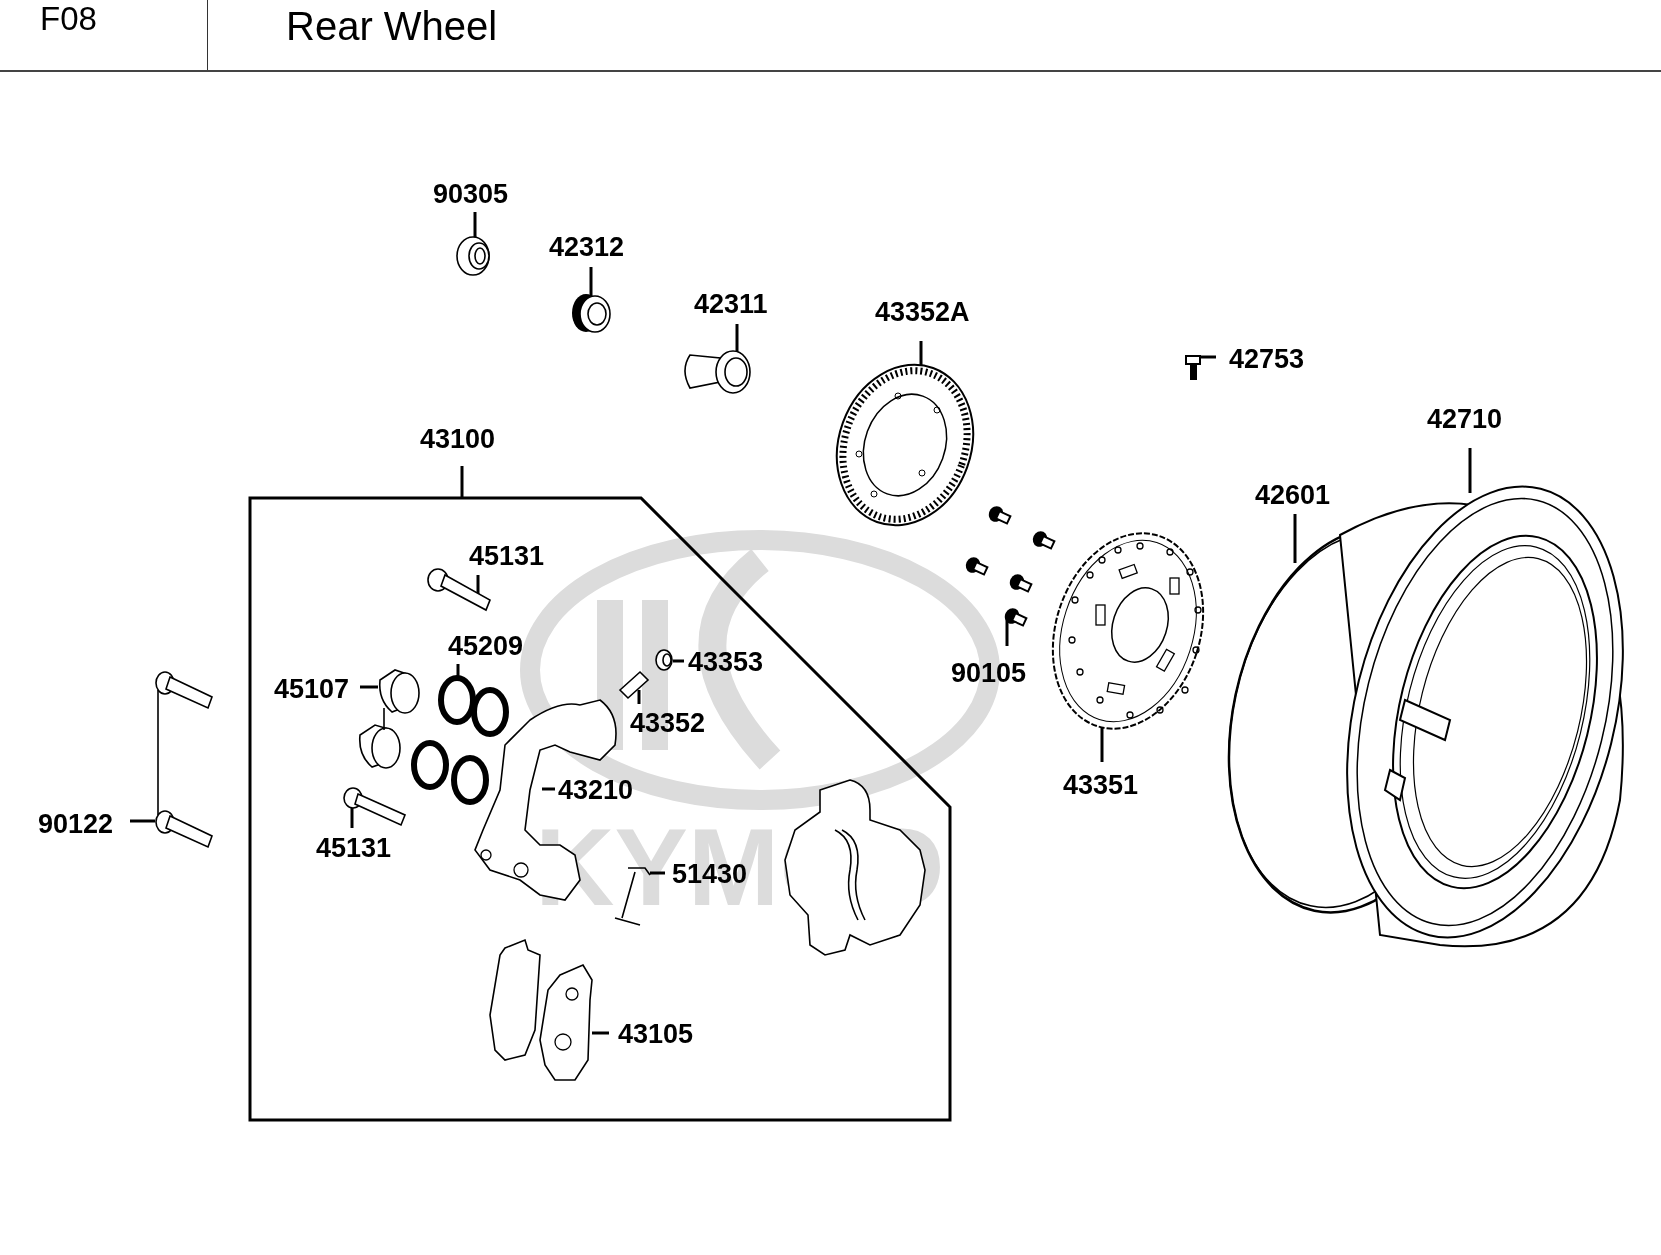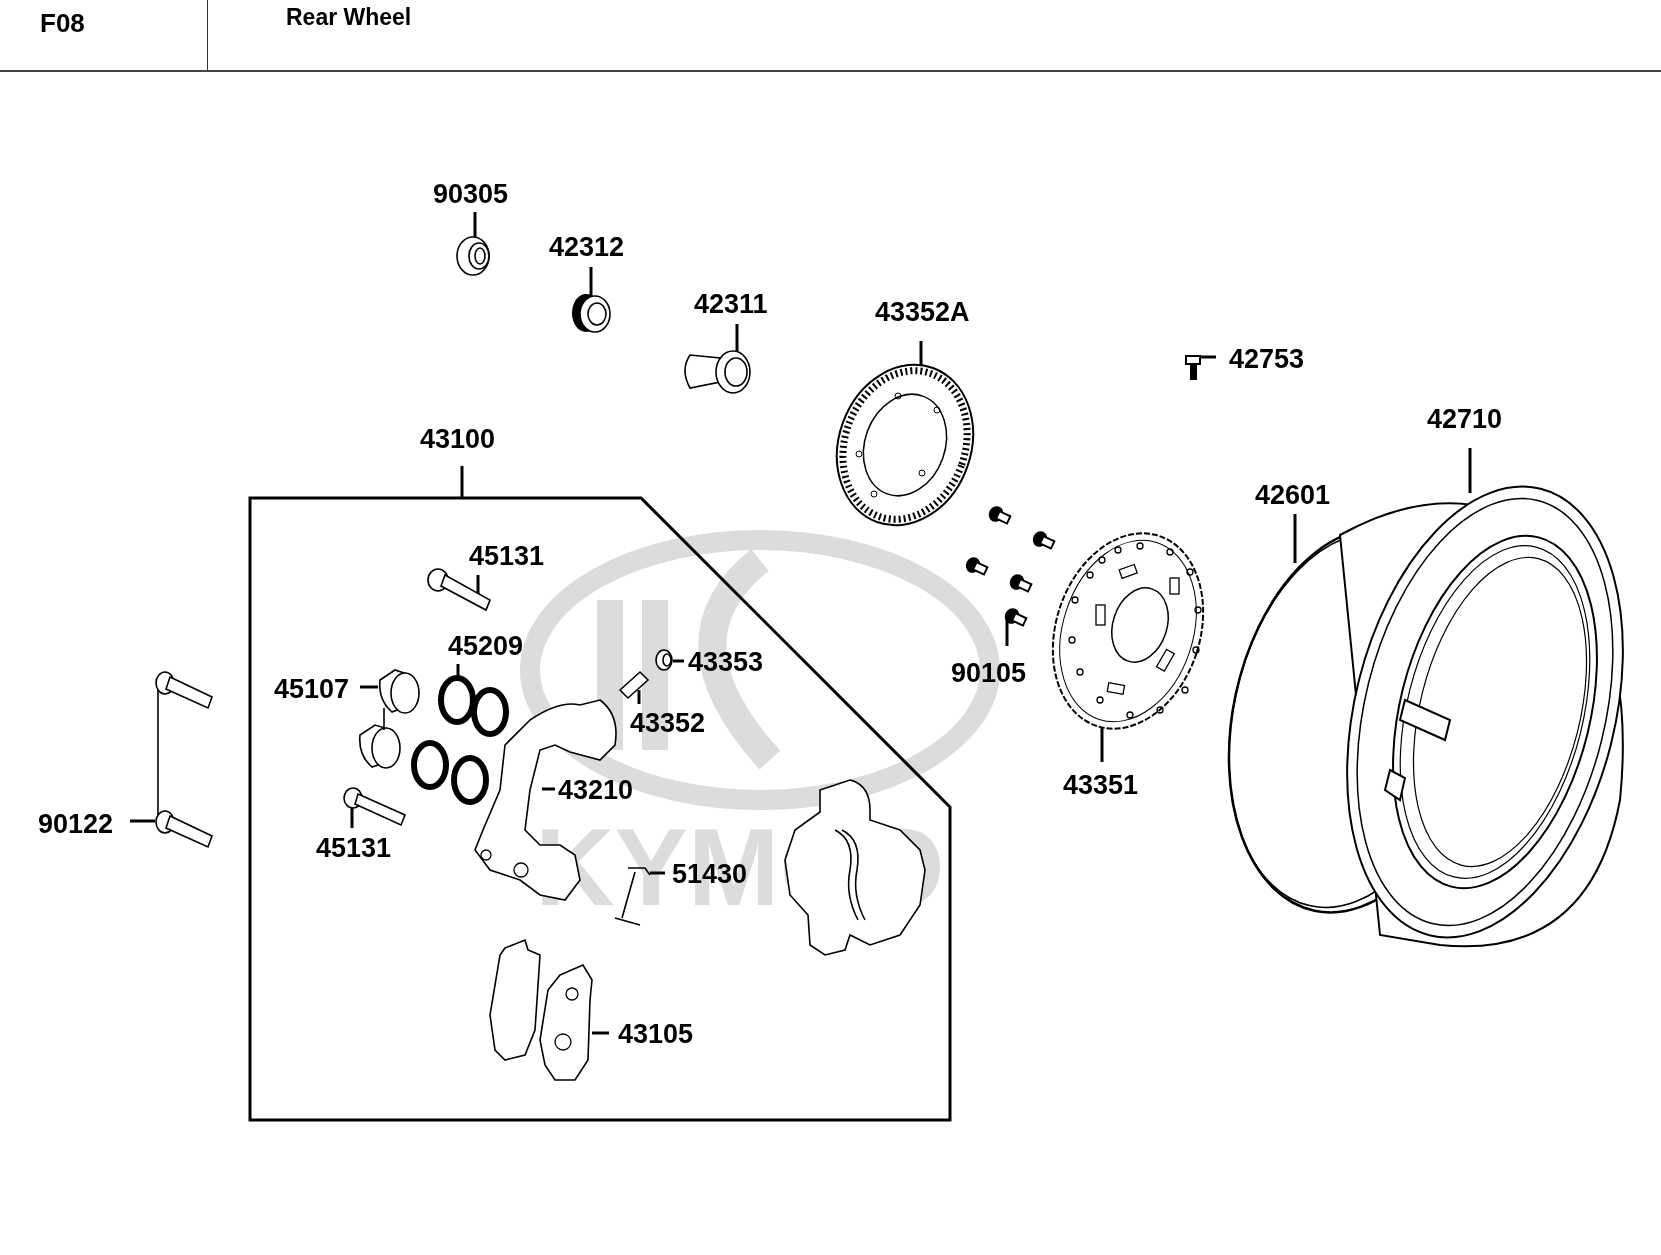--- a/index.html
+++ b/index.html
@@ -1,21 +1,21 @@
 <!DOCTYPE html>
 <html><head>
   <meta charset="utf-8">
   <style>
     html, body { margin: 0; padding: 0; background: #ffffff; }
     body { width: 1661px; height: 1255px; position: relative; overflow: hidden;
            font-family: "Liberation Sans", sans-serif; color: #000; }
     .header { position: absolute; left: 0; top: 0; width: 1661px; height: 70px; border-bottom: 2px solid #444; }
     .header .divider { position: absolute; left: 207px; top: 0; width: 1px; height: 70px; background: #333; }
-    .code { position: absolute; left: 40px; top: 8px; font-size: 26px; font-weight: bold; }
-    .title { position: absolute; left: 286px; top: 4px; font-size: 23px; font-weight: bold; }
+    .code { position: absolute; left: 40px; top: 0; font-size: 33px; font-weight: normal; }
+    .title { position: absolute; left: 286px; top: 4px; font-size: 40px; font-weight: normal; }
     svg#diagram { position: absolute; left: 0; top: 0; }
     .lbl { font-family: "Liberation Sans", sans-serif; font-weight: bold; font-size: 27px; fill: #000; }
     .wm { fill: none; stroke: #dcdcdc; }
     .ln { stroke: #000; stroke-width: 3; fill: none; }
     .thin { stroke: #000; stroke-width: 1.6; fill: #fff; }
     .thin-nf { stroke: #000; stroke-width: 1.6; fill: none; }
   </style>
 </head>
 <body>
 

